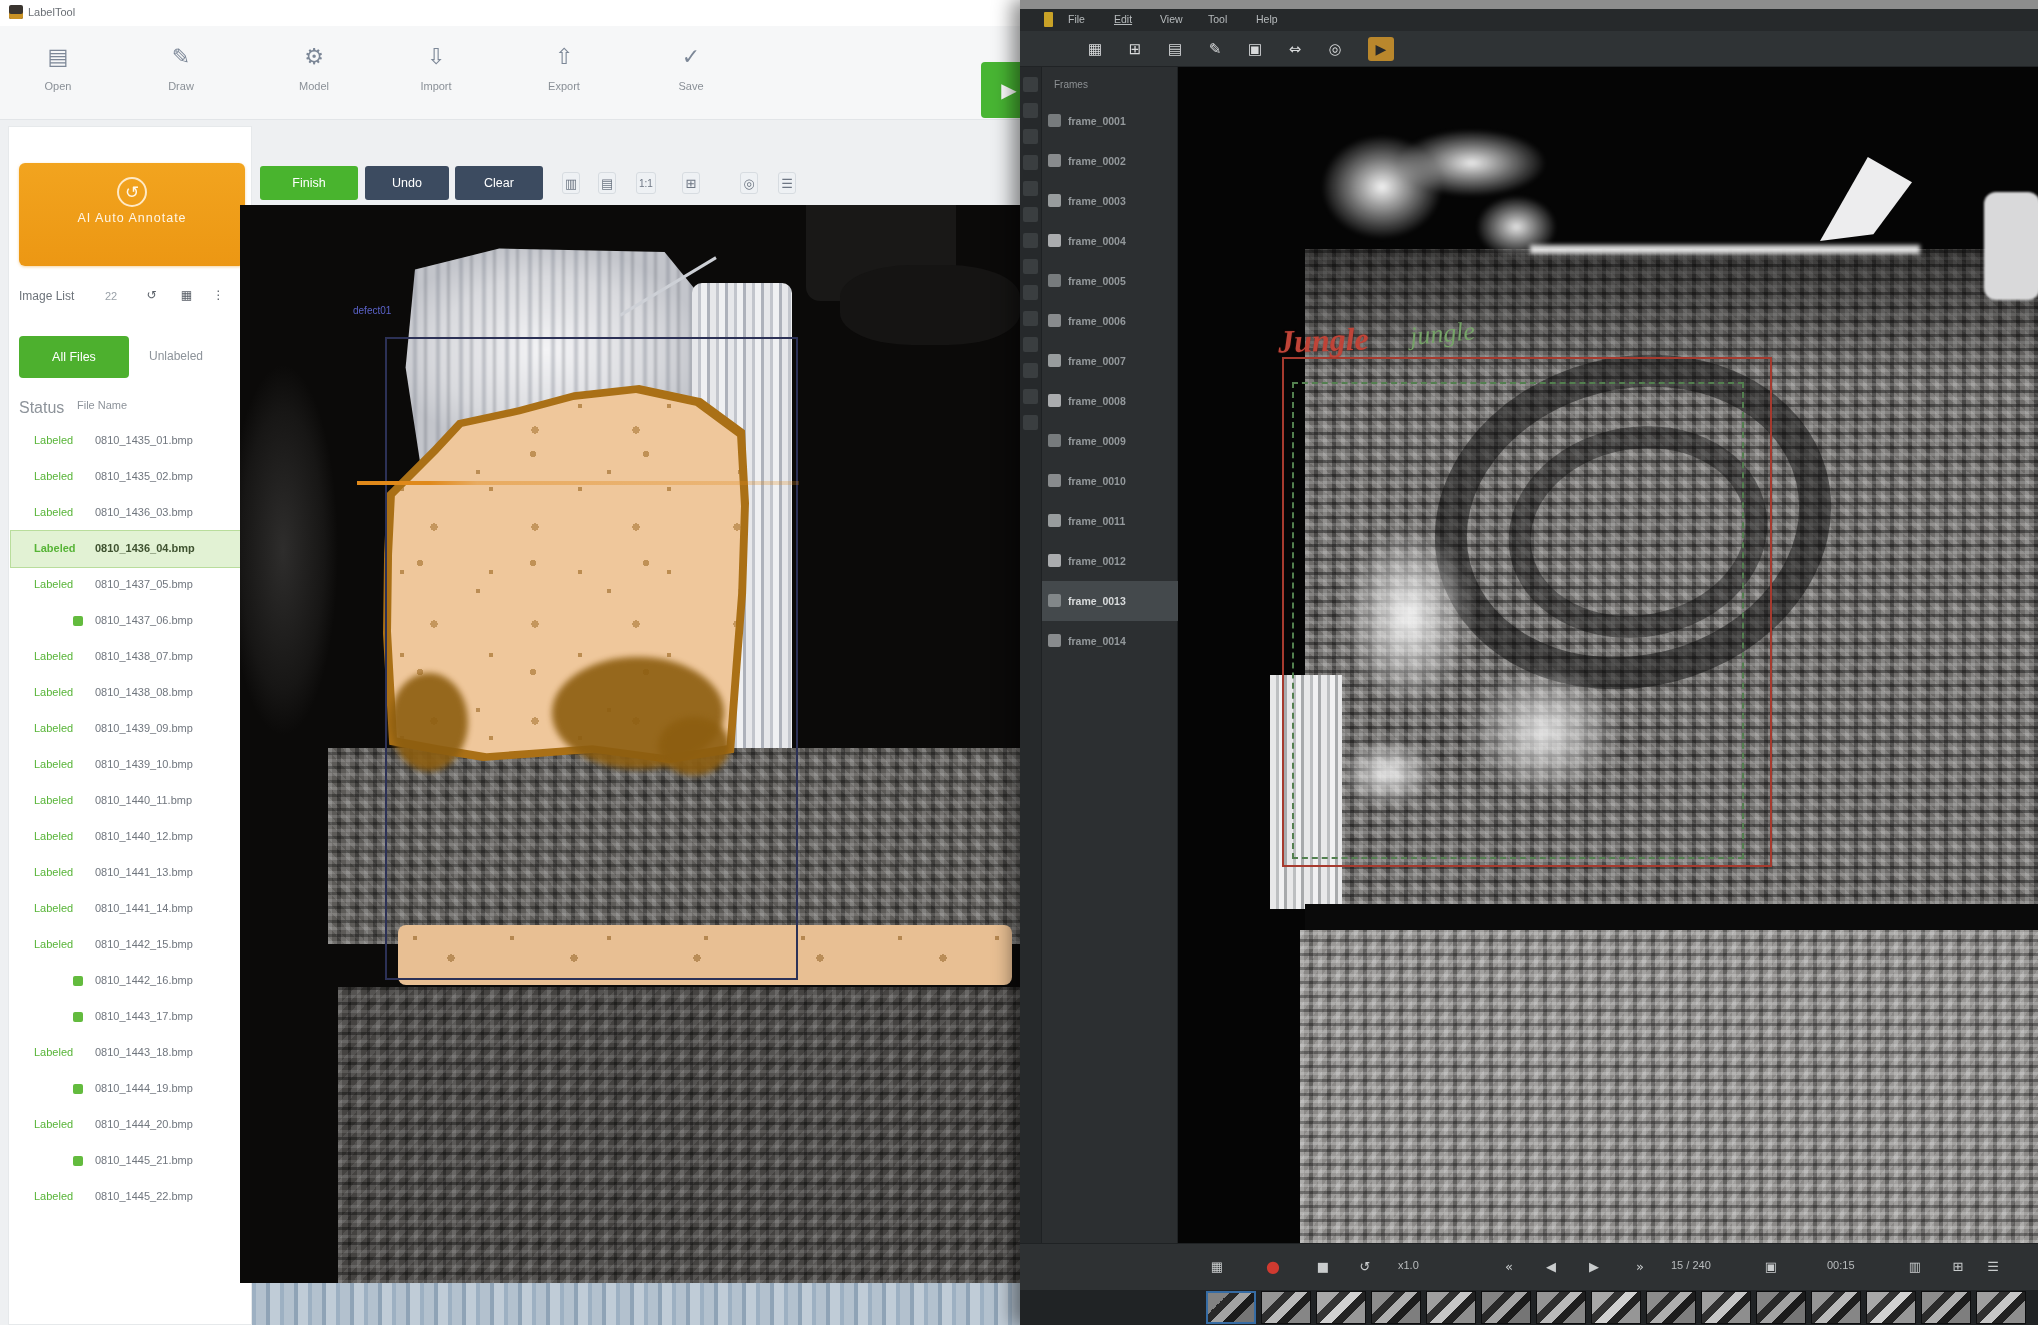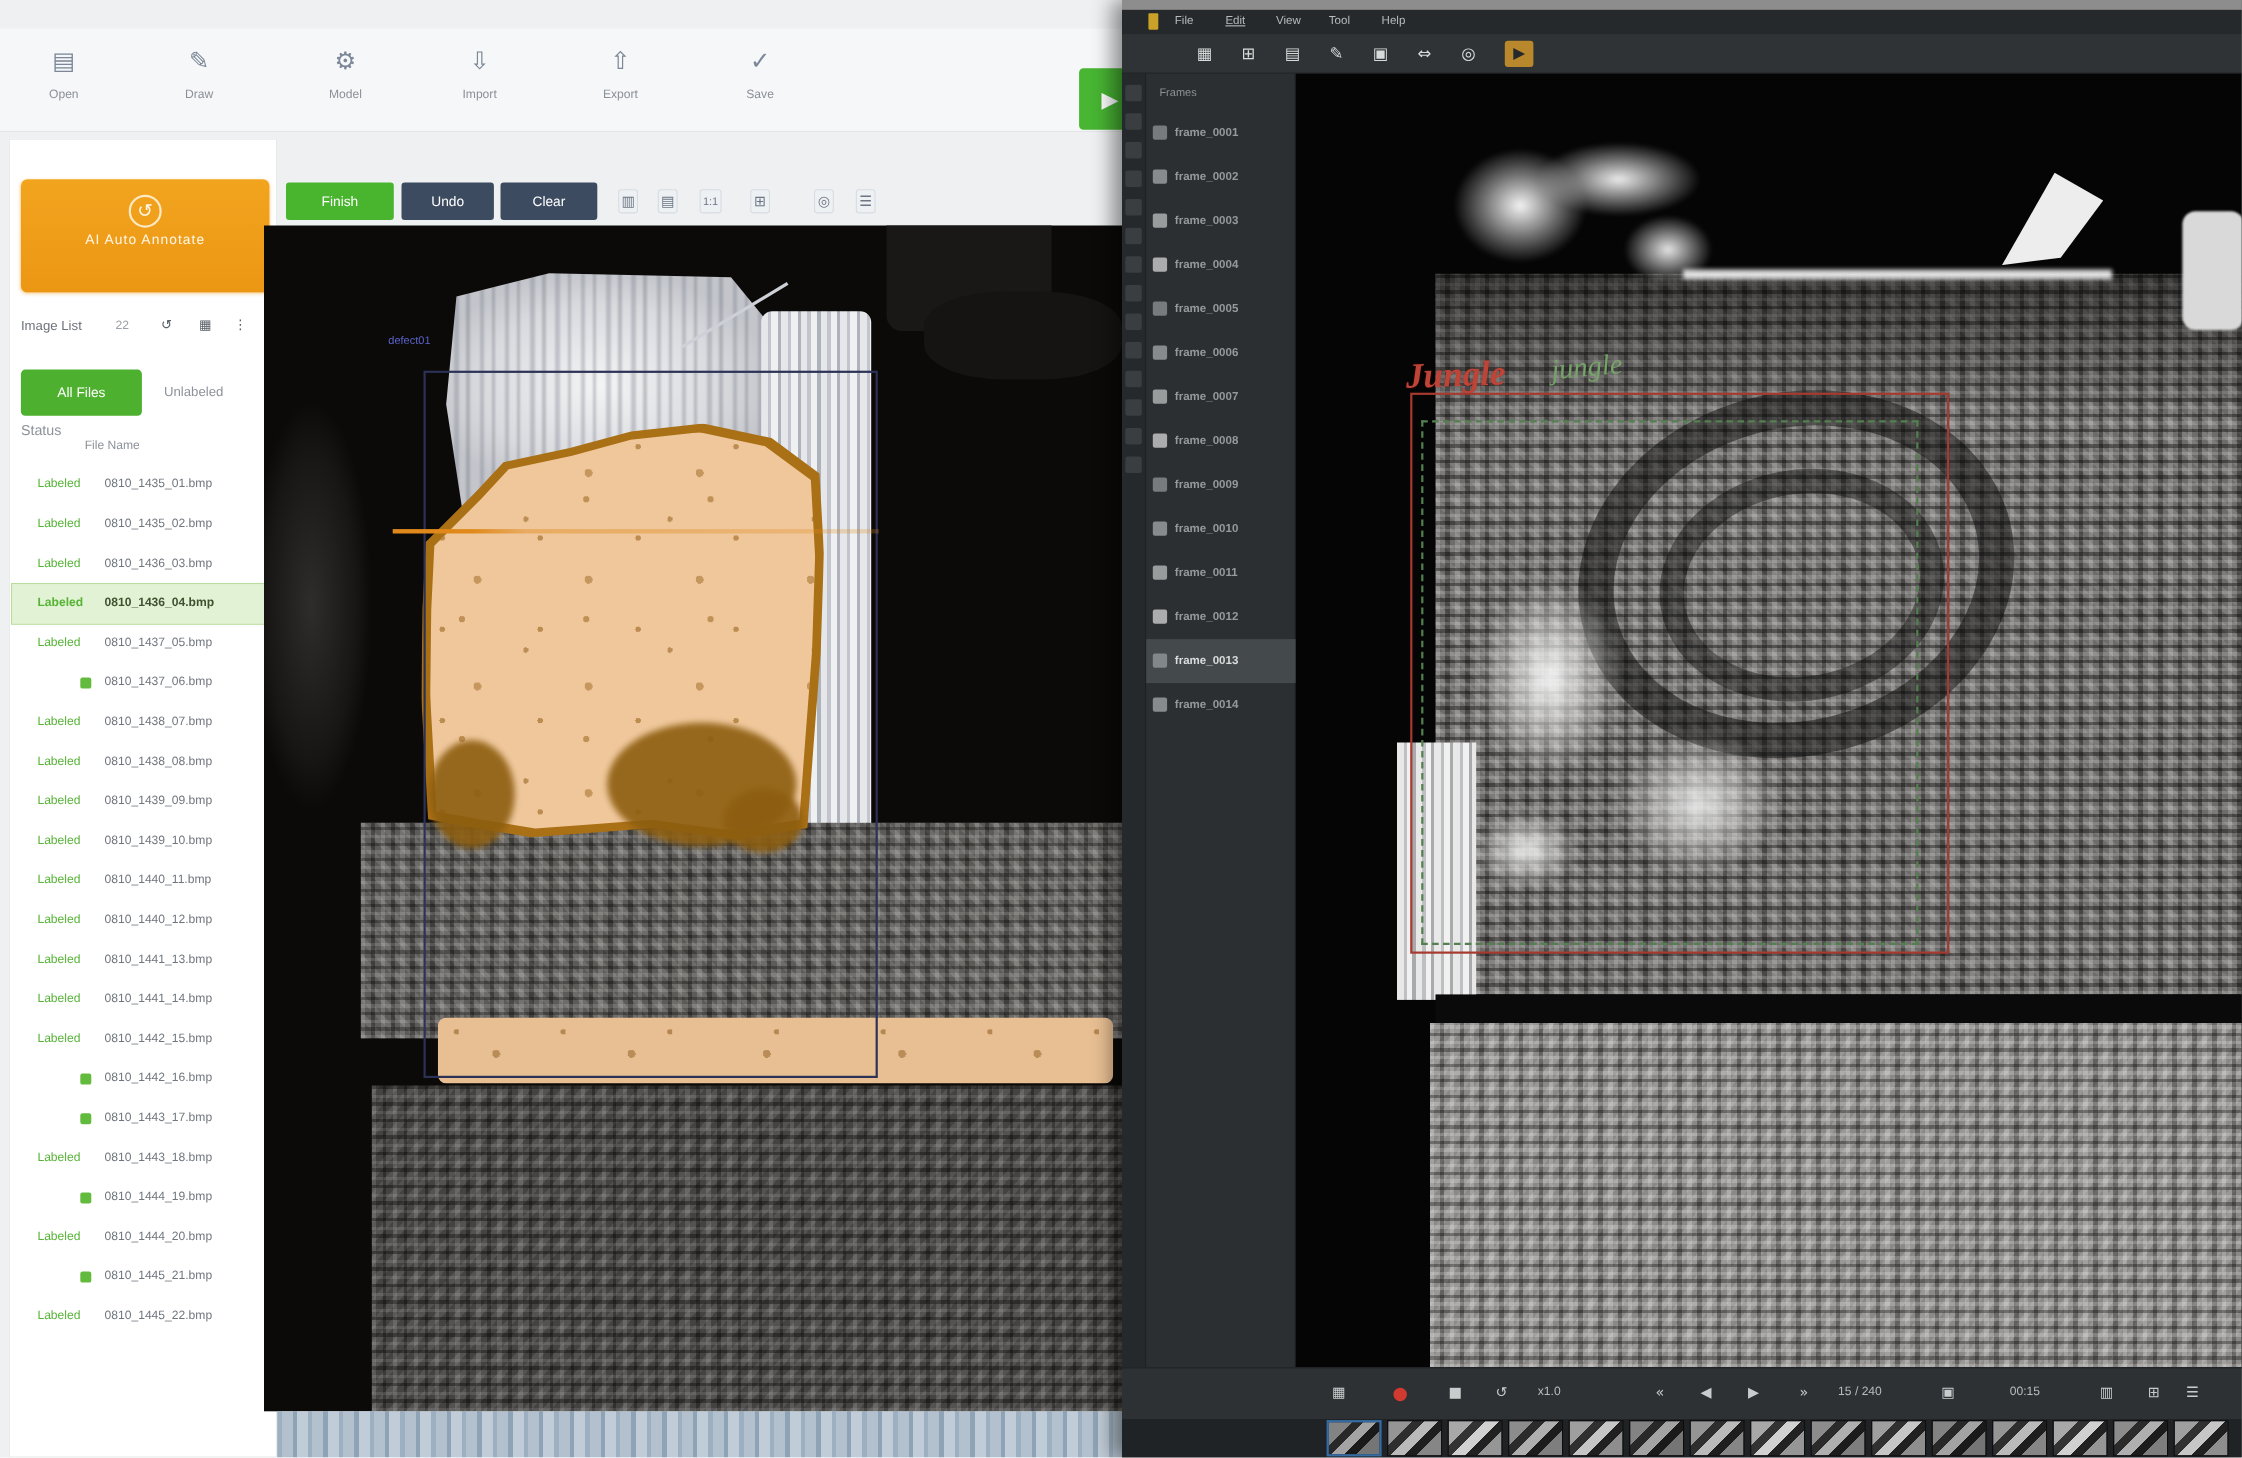--- a/index.html
+++ b/index.html
@@ -28,21 +28,21 @@
   #l-ai-ico { display:block; margin:14px auto 4px; width:30px; height:30px; border:2px solid #ffe9c4;
               border-radius:50%; line-height:26px; font-size:17px; color:#fff7e8; font-family:"DejaVu Sans",sans-serif; }
   #l-ai-lbl { display:block; font-size:12.5px; letter-spacing:1px; color:#fff6e6; }
   #l-list-title { left:10px; top:162px; font-size:12px; color:#6d737a; }
   #l-list-count { left:96px; top:163px; font-size:11px; color:#9aa1a8; }
   .l-mini-ico { top:160px; width:17px; height:17px; line-height:17px; text-align:center; font-size:12px;
                 color:#5a6068; font-family:"DejaVu Sans",sans-serif; cursor:pointer; }
   #l-filter-green { left:10px; top:209px; width:110px; height:42px; background:#4db02e; border-radius:4px;
                     color:#fff; font-size:12.5px; text-align:center; line-height:42px; cursor:pointer; }
   #l-filter-plain { left:140px; top:222px; font-size:12px; color:#8d939a; cursor:pointer; }
-  #l-col-status { left:10px; top:256px; font-size:13px; color:#8d939a; }
+  #l-col-status { left:10px; top:272px; font-size:16px; color:#8d939a; }
   #l-col-name { left:68px; top:272px; font-size:11px; color:#8d939a; }
   #l-rows { left:2px; top:296px; width:238px; }
   .l-row { position:relative; height:36px; cursor:pointer; }
   .l-row.sel { background:#e2f2d4; outline:1px solid #b9dd9c; }
   .l-row-status { position:absolute; left:23px; top:11px; font-size:11px; color:#57b437; }
   .l-row.sel .l-row-status { font-weight:bold; }
   .l-row-dot { position:absolute; left:62px; top:13px; width:10px; height:10px; background:#63bb3e; border-radius:2px; }
   .l-row-name { position:absolute; left:84px; top:11px; font-size:11px; color:#70767e; }
   .l-row.sel .l-row-name { color:#3f5230; font-weight:bold; }
 
@@ -178,20 +178,24 @@
   #r-record { color:#d03a30; font-size:16px; }
   #r-filmstrip { left:0; top:1290px; width:1018px; height:35px; background:#202325; }
   .r-thumb { top:1px; width:50px; height:33px; cursor:pointer; border:1px solid #0d0e0f;
       background:linear-gradient(135deg,#9a9a9a 0 28%,#2f2f2f 28% 42%,#c0c0c0 42% 58%,#1f1f1f 58% 72%,#8a8a8a 72%); }
   .r-thumb.sel { border:2px solid #3f7fc1; }
 </style>
 </head>
 <body>
 
 <div id="left-app" class="abs">
+  <div id="l-titlebar" class="abs">
+    <div id="l-app-icon" class="abs"></div>
+    <div id="l-title" class="abs">LabelTool</div>
+  </div>
   <div id="l-toolbar" class="abs">
       <div class="abs l-tool-btn" style="left: 14px;">
         <div class="l-tool-ico">▤</div>
         <div class="l-tool-lbl">Open</div>
       </div>
       <div class="abs l-tool-btn" style="left: 137px;">
         <div class="l-tool-ico">✎</div>
         <div class="l-tool-lbl">Draw</div>
       </div>
       <div class="abs l-tool-btn" style="left: 270px;">

